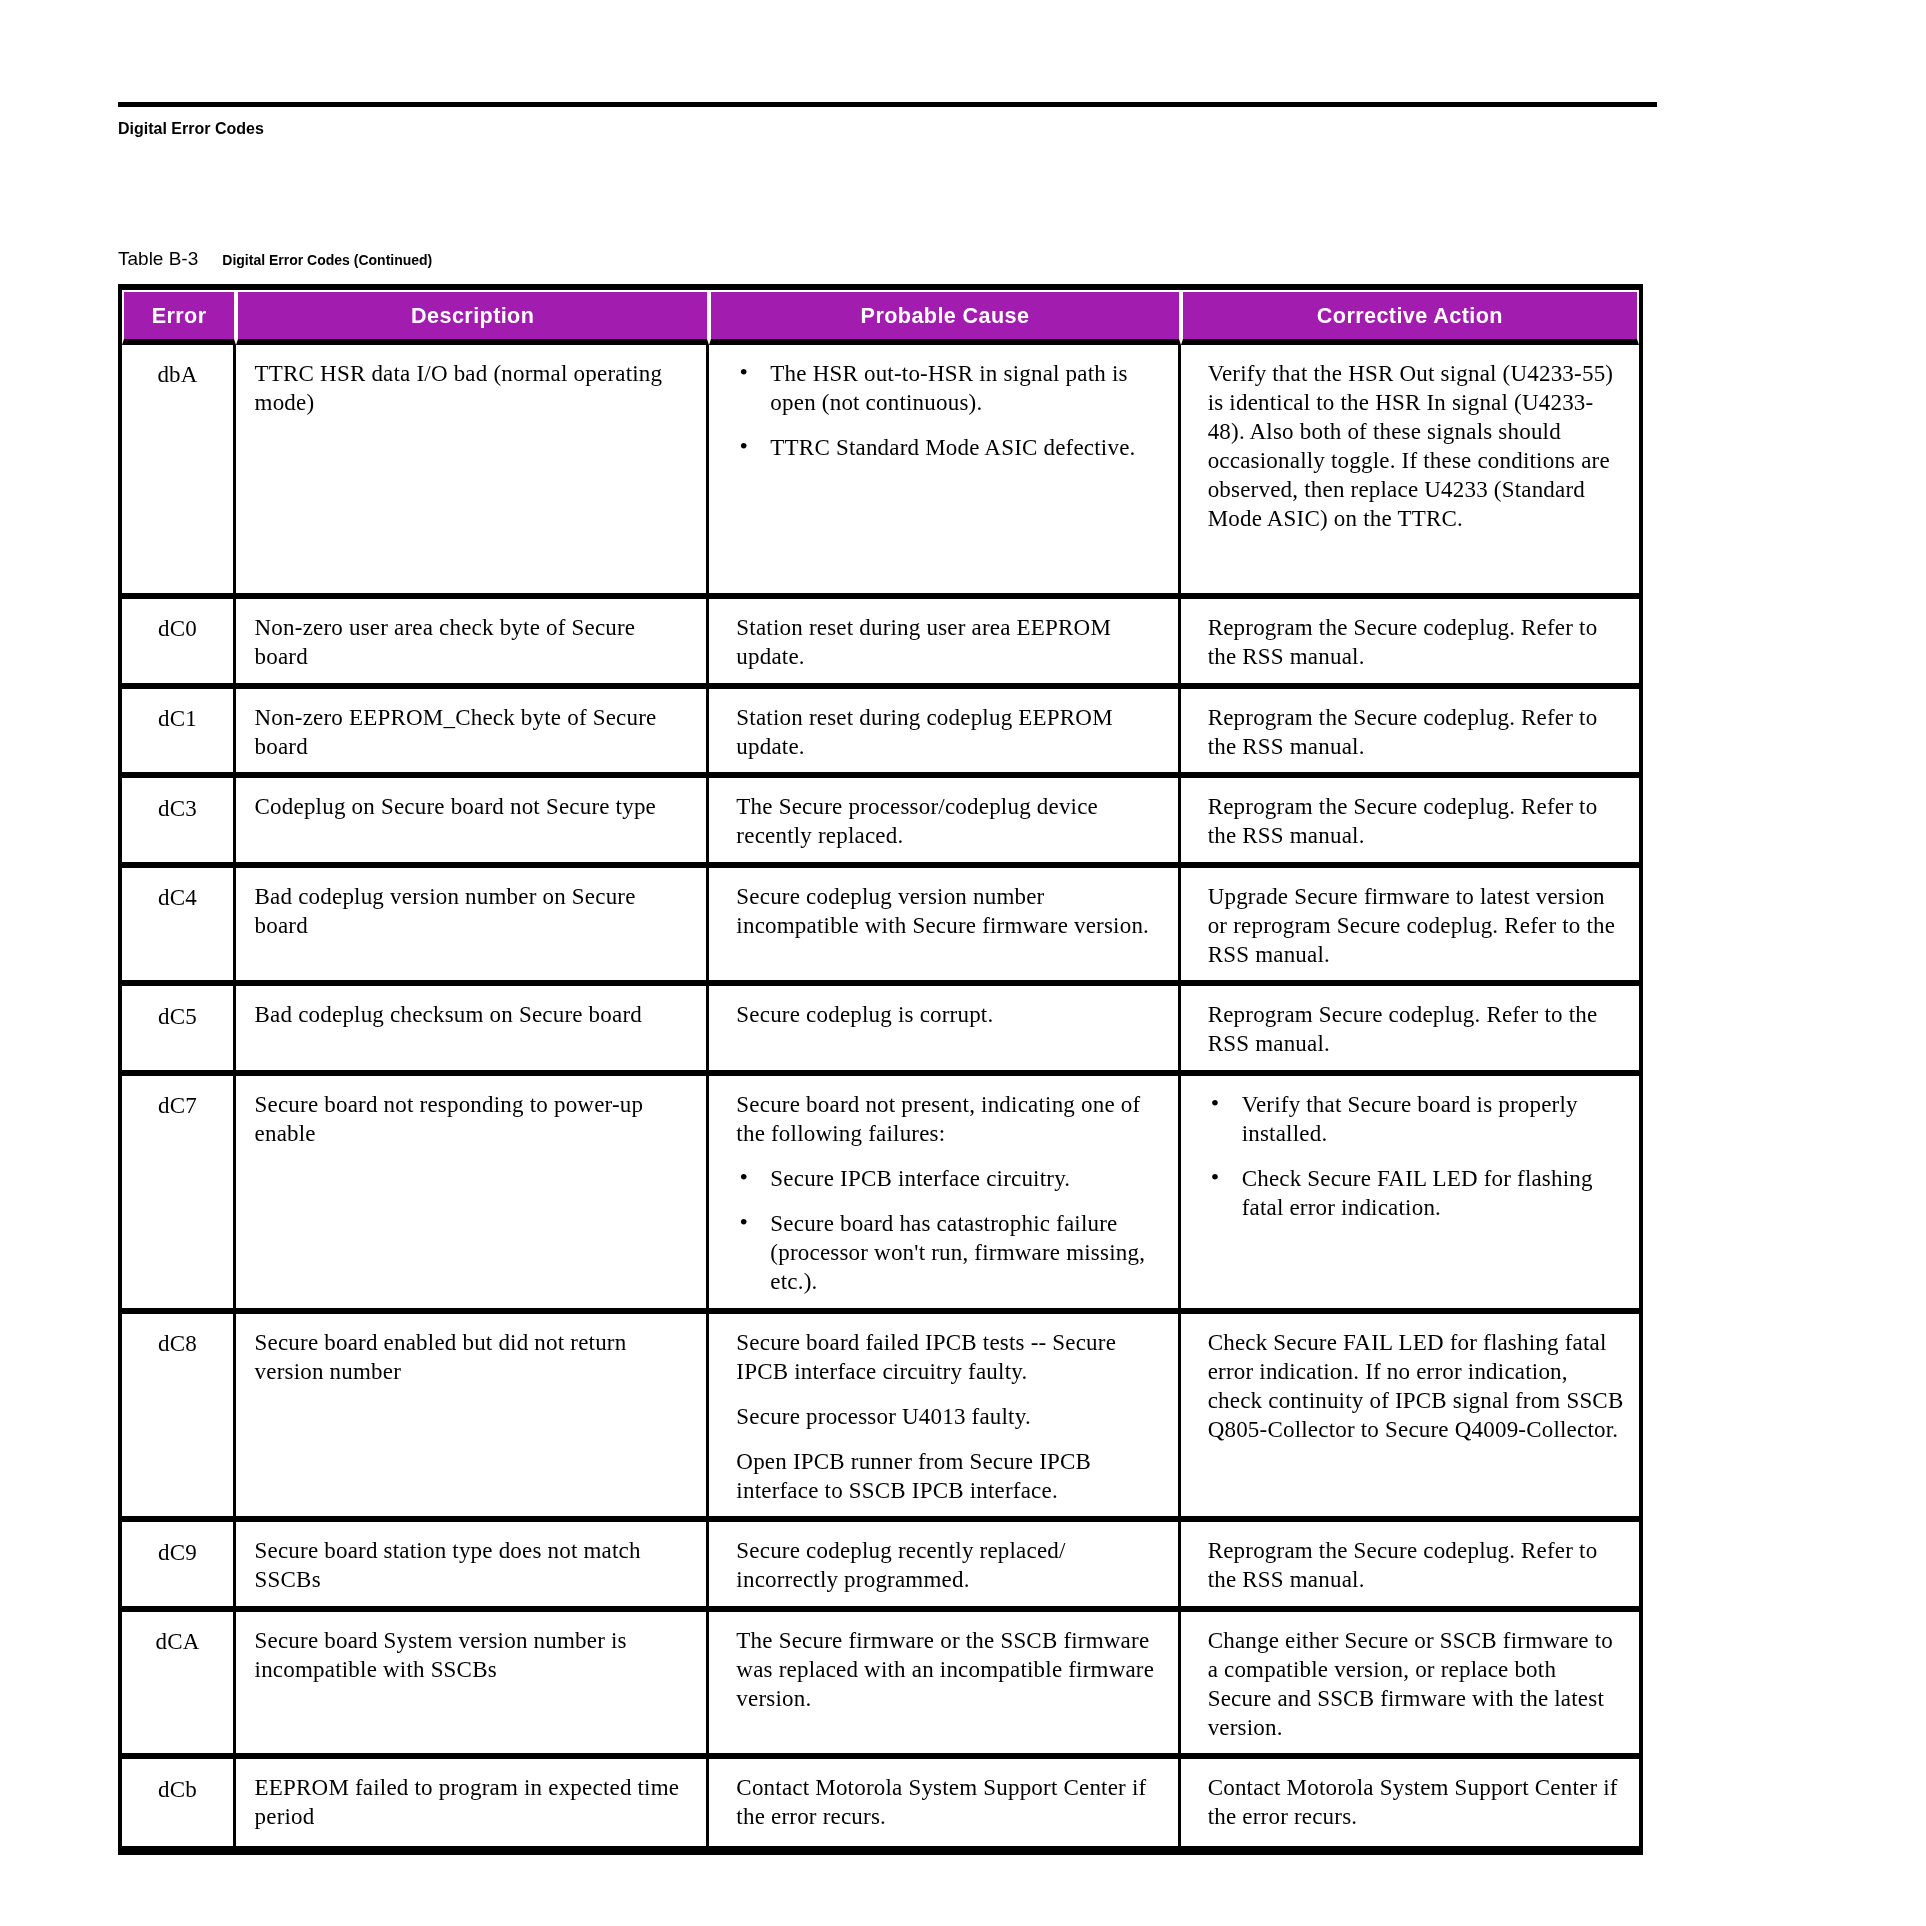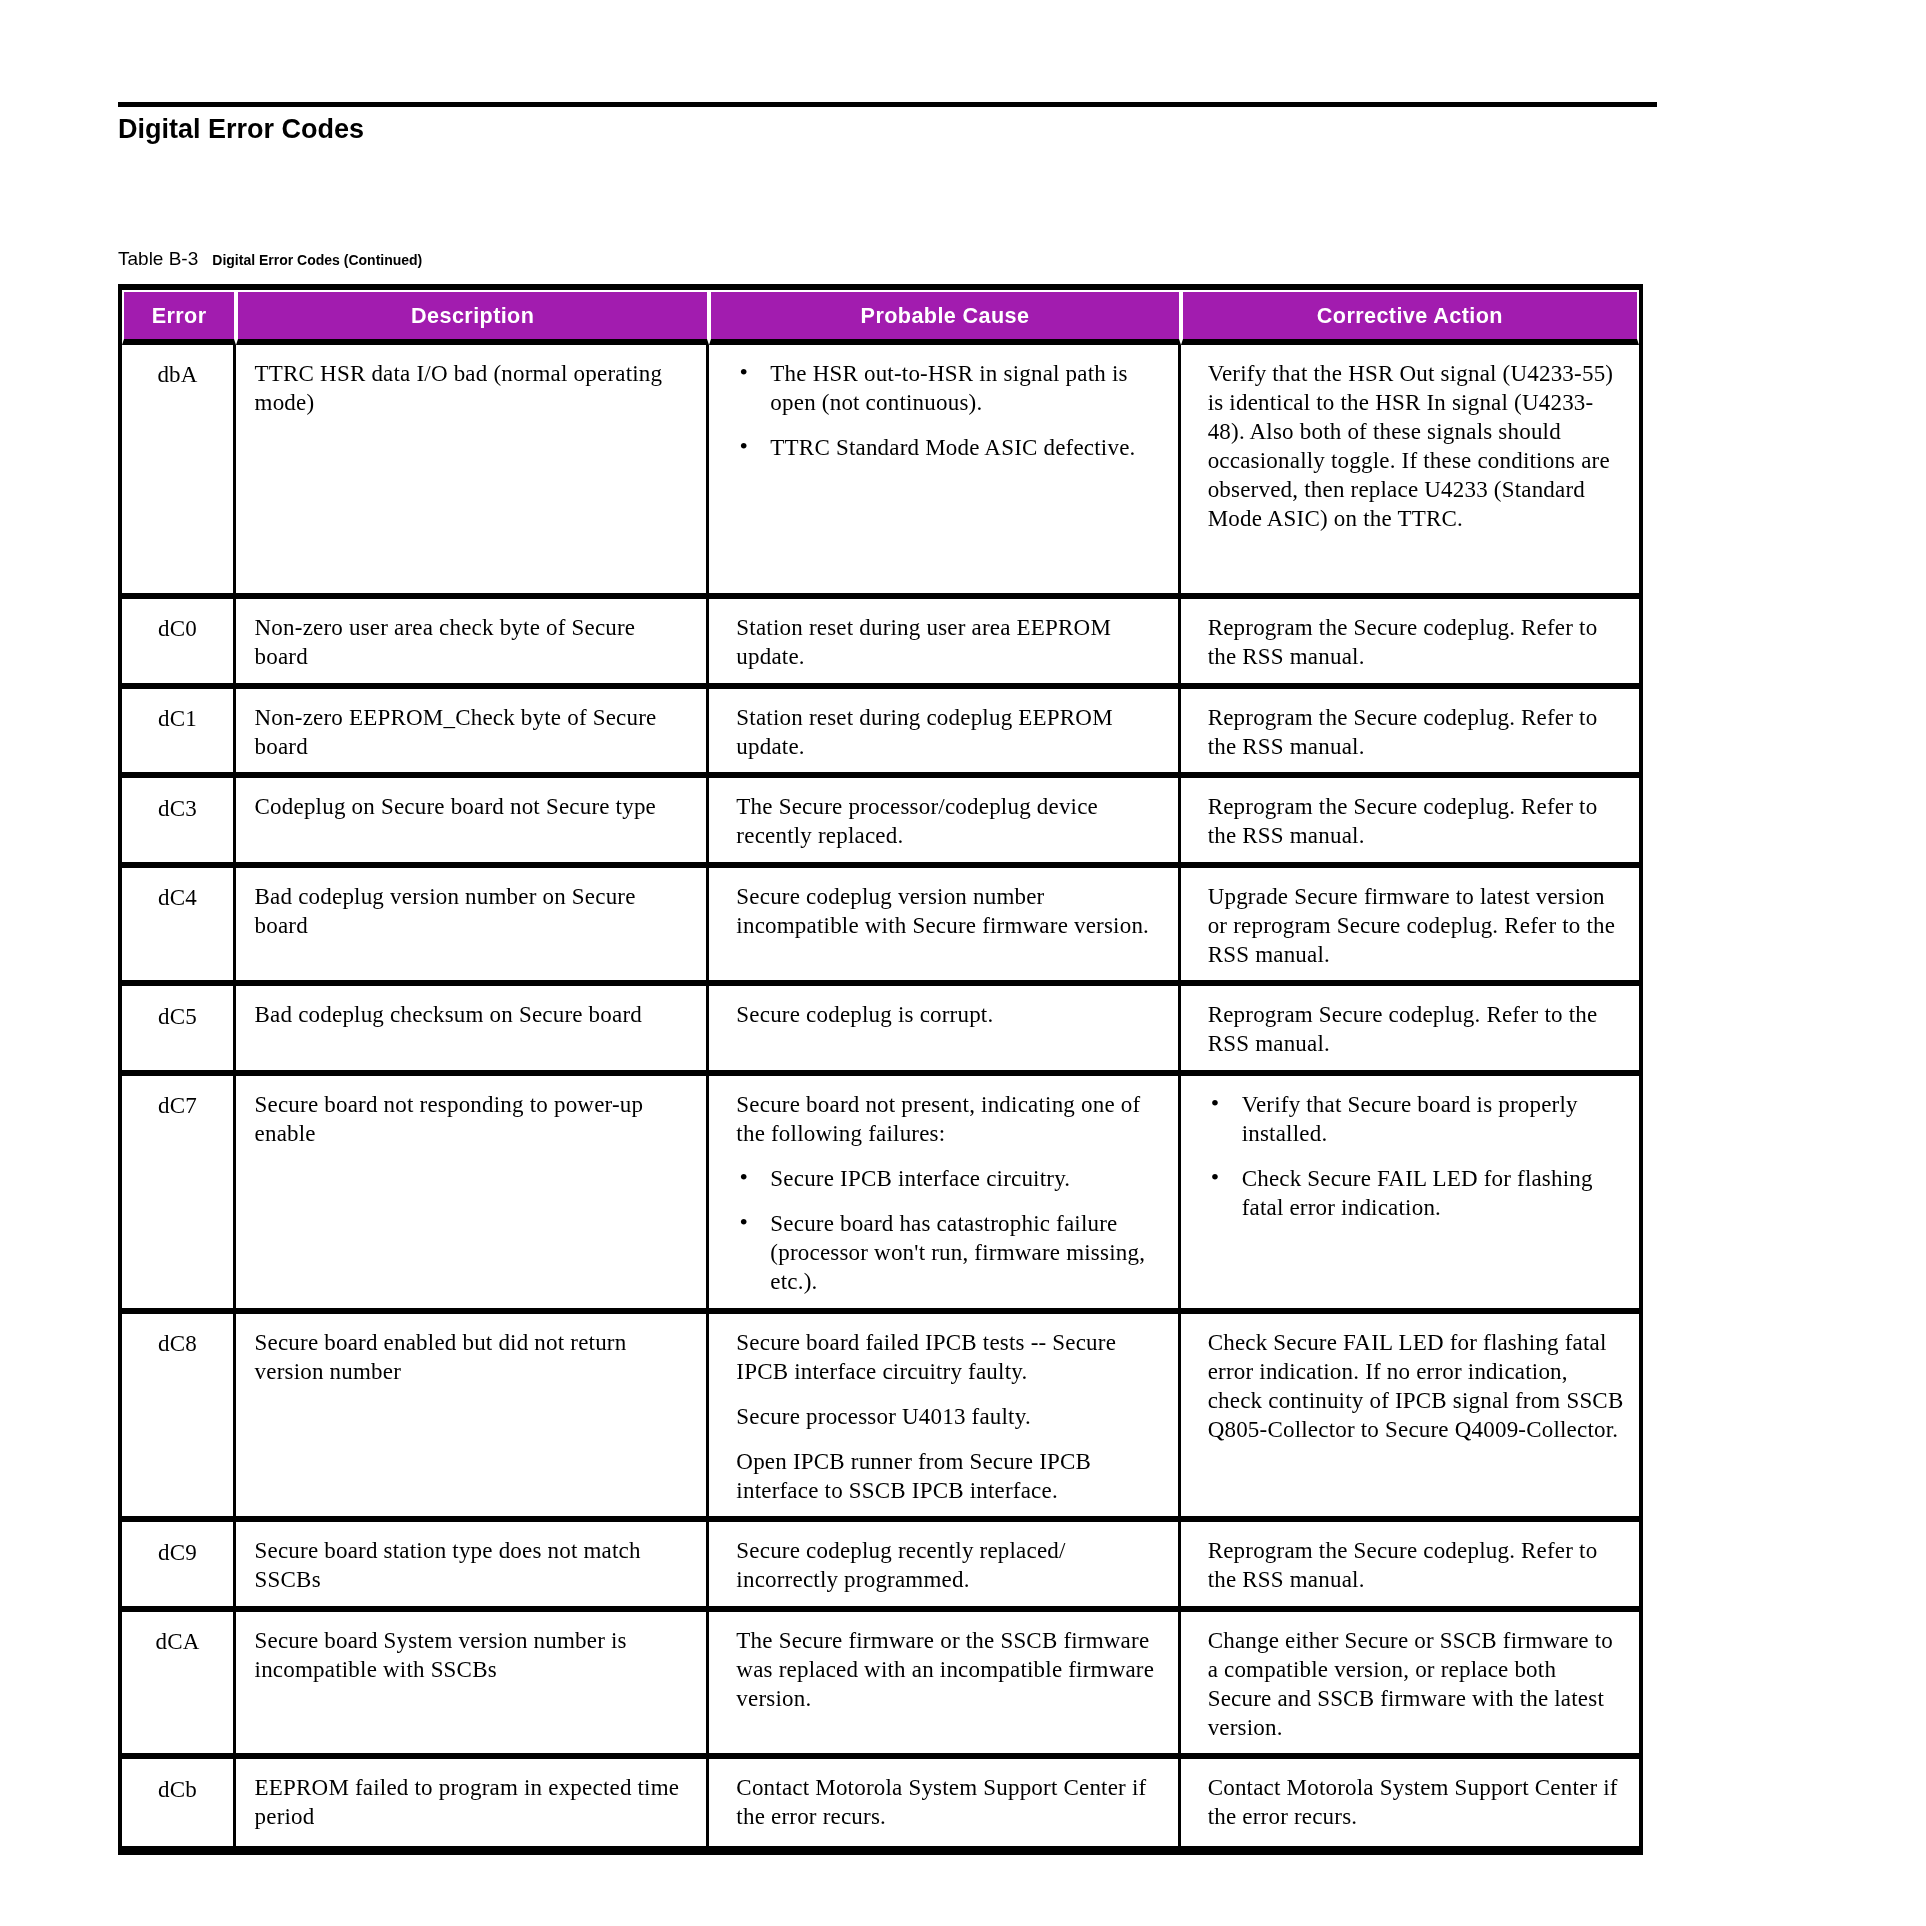--- a/index.html
+++ b/index.html
@@ -11,28 +11,28 @@
   .running-header {
     position:absolute; left:118px; top:57px; width:1539px;
     display:flex; justify-content:space-between; align-items:baseline;
     font-size:24px; line-height:28px;
   }
   .rh-left .appendix { margin-right:27px; }
   .rh-right { font-weight:bold; }
   .header-rule { position:absolute; left:118px; top:102px; width:1539px; height:5px; background:#000; }
   .section-heading {
     position:absolute; left:118px; top:116px; margin:0;
-    font-family:"Liberation Sans", sans-serif; font-weight:bold; font-size:27px; line-height:26px;
+    font-family:"Liberation Sans", sans-serif; font-weight:bold; font-size:16px; line-height:26px;
   }
   
   .table-caption {
     position:absolute; left:118px; top:247px;
     font-family:"Liberation Sans", sans-serif; font-size:19px; line-height:24px;
   }
-  .table-caption .cap-label { margin-right:14px; }
+  .table-caption .cap-label { margin-right:24px; }
   .table-caption .cap-title { font-weight:bold; font-size:14px; }
   
   table.etable {
     position:absolute; left:118px; top:284px; width:1525px;
     border-collapse:separate; border-spacing:0; table-layout:fixed;
     border:solid #000; border-width:6.2px 4.6px 9.2px 4.6px;
   }
   thead th {
     background:#a21caf; color:#fff;
     font-family:"Liberation Sans", sans-serif; font-weight:bold; font-size:21.6px;

